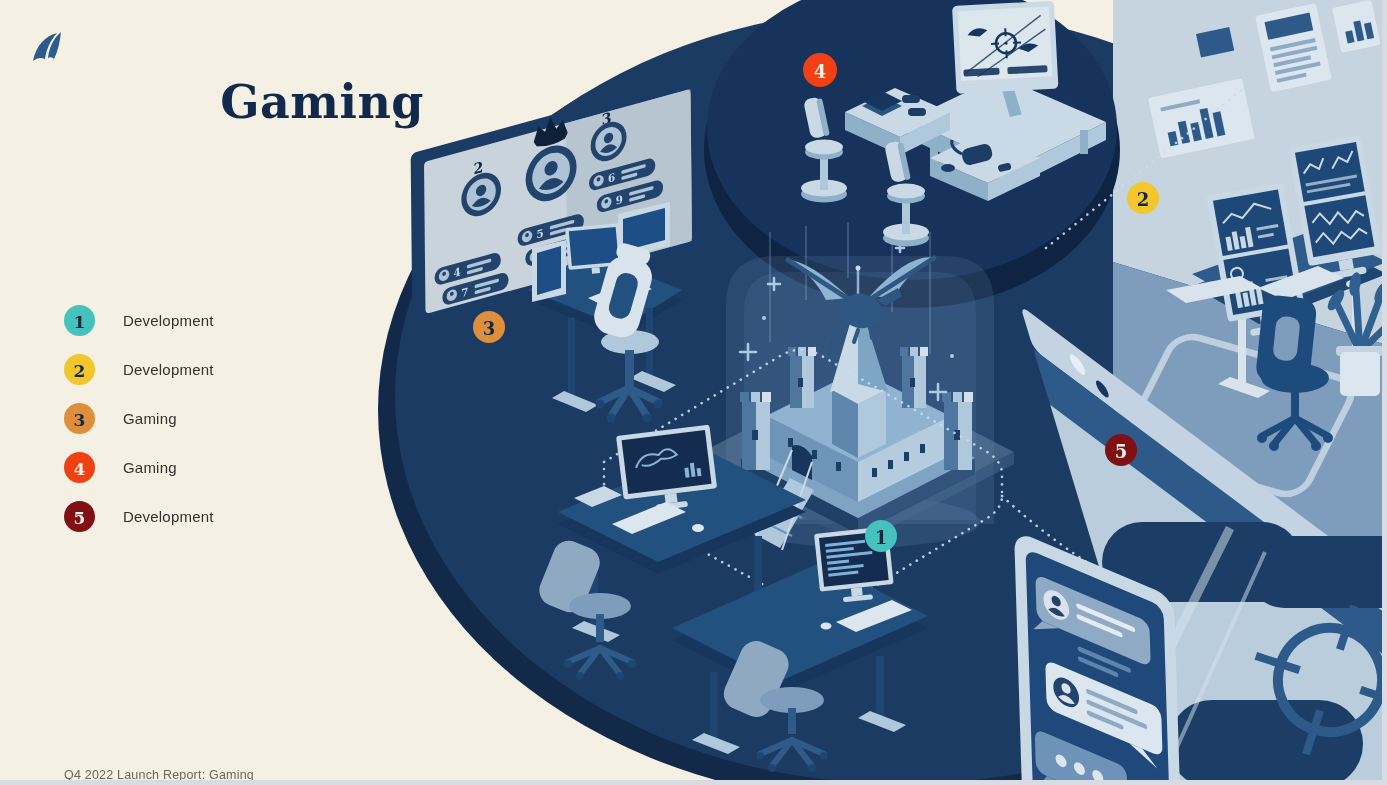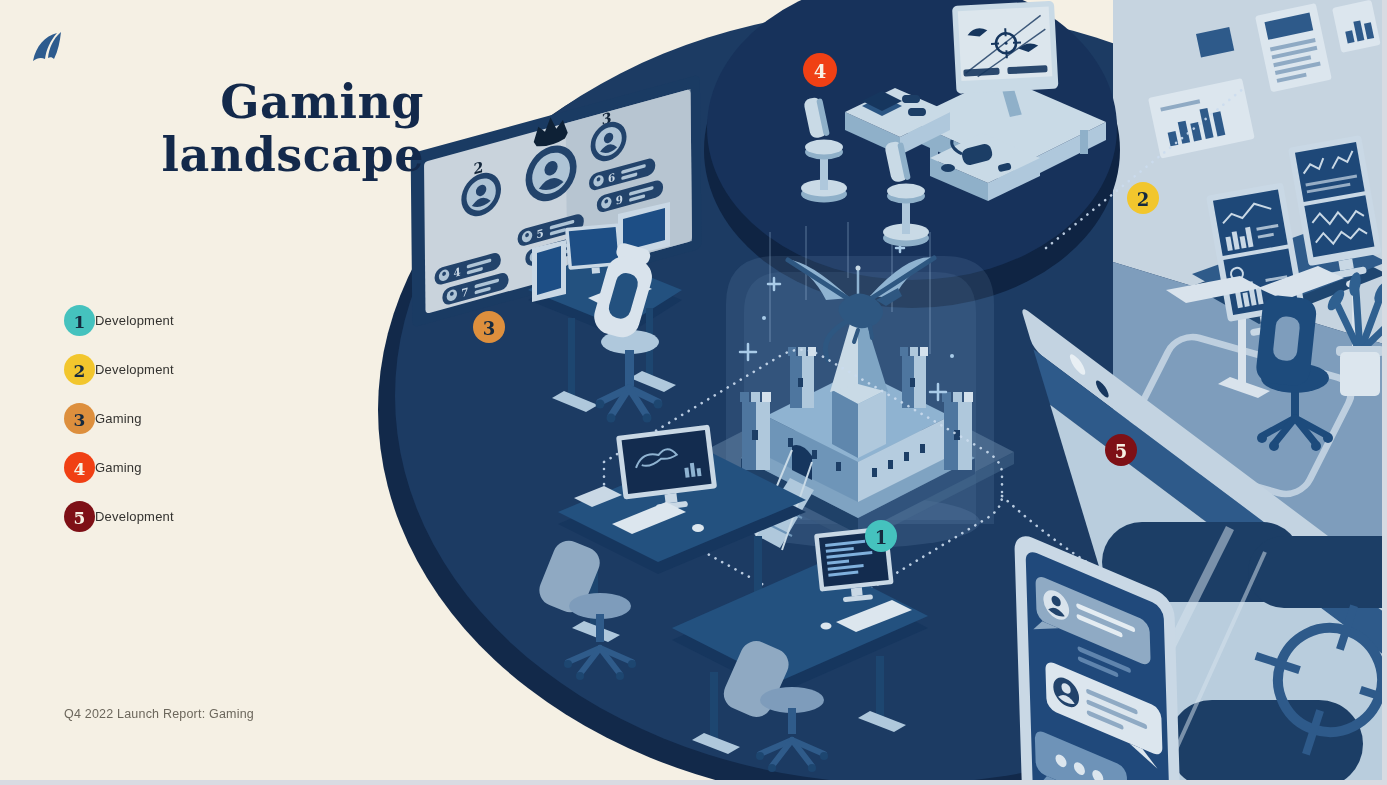--- a/index.html
+++ b/index.html
@@ -11,25 +11,25 @@
   .illustration{position:absolute;left:0;top:0;z-index:1;}
   .left-col{position:absolute;left:0;top:0;width:420px;z-index:10;}
   .logo{position:absolute;left:30px;top:31px;}
   .title{
     position:absolute;left:64px;top:76px;margin:0;width:360px;
     font-family:"DejaVu Serif",serif;font-weight:700;font-size:46px;
     line-height:1.16;color:#13294B;letter-spacing:0.5px;text-align:right;
   }
   .legend{position:absolute;left:64px;top:305px;}
   .legend-item{display:flex;align-items:center;height:31px;margin-bottom:18px;}
-  .legend-label{font-size:13px;color:#33322F;letter-spacing:0.2px;}
+  .legend-label{margin-left:28px;font-size:15px;color:#33322F;letter-spacing:0.2px;}
   .dotnum{font-family:"DejaVu Serif",serif;font-weight:700;font-size:17px;}
   .sv-num{font-family:"DejaVu Serif",serif;font-weight:700;}
   .footer{
-    position:absolute;left:64px;top:707px;font-size:12.5px;color:#6C675C;letter-spacing:0.2px;
+    position:absolute;left:64px;top:768px;font-size:12.5px;color:#6C675C;letter-spacing:0.2px;
   }
 </style>
 </head>
 <body>
 
 <div class="canvas">
 
   <svg class="illustration" width="1387" height="785" viewBox="0 0 1387 785">
 
     <ellipse cx="892" cy="410" rx="514" ry="394" fill="#12294A"></ellipse>
@@ -624,21 +624,21 @@
       <circle cx="1121" cy="450" r="16" fill="#7E1016"></circle>
       <text x="1121" y="451" text-anchor="middle" dominant-baseline="central" class="sv-num" font-size="18" fill="#F7F1E4">5</text>
     </g>
   </svg>
 
   <div class="left-col">
     <svg class="logo" width="34" height="36" viewBox="0 0 34 36">
       <path d="M3 30 C6 15 15 5 27 2 C20 10 16 19 15 28 C11 26 7 27 3 30 Z" fill="#2D5B8E"></path>
       <path d="M18 27 C19 17 23 8 31 1 C30 10 28 20 24 28 C22 26 20 26 18 27 Z" fill="#2D5B8E"></path>
     </svg>
-    <h1 class="title"><span>Gaming</span><br><span>landscape</span></h1>
+    <h1 class="title"><span>Gaming</span><br></h1>
 
     <div class="legend">
       <div class="legend-item">
         <svg width="31" height="31" viewBox="0 0 31 31">
           <circle cx="15.5" cy="15.5" r="15.5" fill="#45C2BE"></circle>
           <text x="15.5" y="16.5" text-anchor="middle" dominant-baseline="central" class="dotnum" fill="#15293E">1</text>
         </svg>
         <span class="legend-label">Development</span>
       </div>
       <div class="legend-item">

